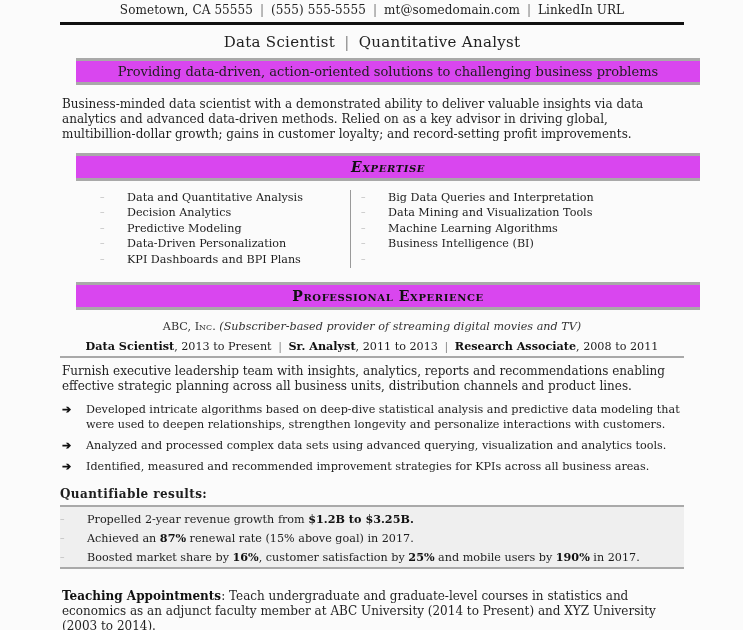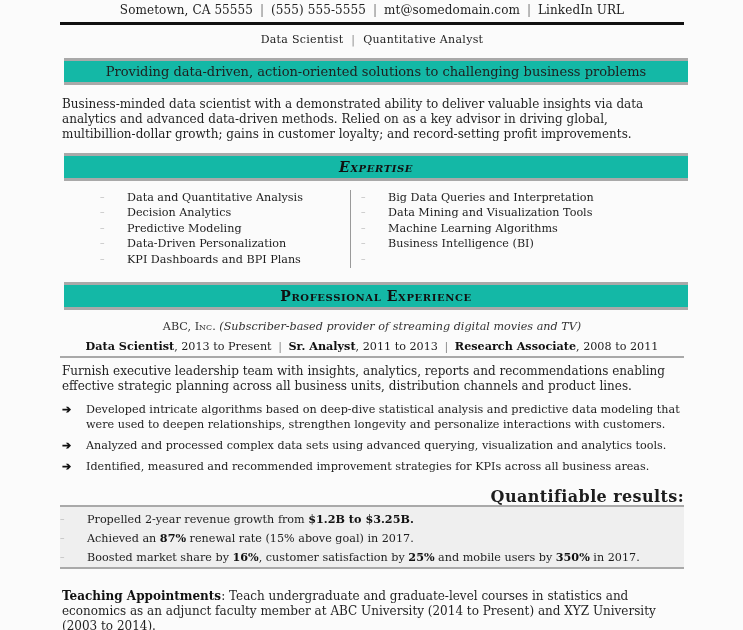--- a/index.html
+++ b/index.html
@@ -9,26 +9,26 @@
       font-family: "DejaVu Serif", "Liberation Serif", serif;
       color: #1d1d1d;
       position: relative;
     }
     .page { position: absolute; left: 60px; top: 0; width: 624px; }
 
     .contact { position: absolute; top: 3px; left: 0; width: 624px; text-align: center; font-size: 12px; letter-spacing: 0.1px; color: #222; }
     .contact .sep { color: #777; margin: 0 3px; }
     .rule-black { position: absolute; top: 22px; left: 0; width: 624px; height: 3px; background: #111; }
 
-    .title { position: absolute; top: 33px; left: 0; width: 624px; text-align: center; font-size: 11px; color: #222; letter-spacing: 0.3px; }
+    .title { position: absolute; top: 33px; left: 0; width: 624px; text-align: center; font-size: 15px; color: #222; letter-spacing: 0.3px; }
     .title .sep { color: #888; margin: 0 4px; }
 
     .bar {
-      position: absolute; left: 4px; width: 624px;
-      background: #14b8a6;
+      position: absolute; left: 16px; width: 624px;
+      background: #d946ef;
       border-top: 3px solid #a9a9a9;
       border-bottom: 3px solid #a9a9a9;
       text-align: center; box-sizing: border-box;
     }
     .tagline-bar { top: 58px; height: 27px; font-size: 13px; line-height: 21px; color: #1e1e1e; }
     .section-bar { height: 28px; font-size: 14px; font-weight: bold; letter-spacing: 0.6px; line-height: 22px; color: #111; font-variant: small-caps; }
     .sec-expertise { top: 153px; font-style: italic; }
     .sec-experience { top: 282px; }
 
     .para { position: absolute; left: 2px; width: 622px; font-size: 12px; line-height: 15px; color: #1f1f1f; }
@@ -47,21 +47,21 @@
     .roles b { font-weight: bold; color: #111; }
     .roles .sep { color: #888; margin: 0 3px; }
     .rule-gray { position: absolute; left: 0; width: 624px; height: 2px; background: #a9a9a9; }
     .r1 { top: 356px; }
 
     .duties { top: 364px; }
     .bullets { position: absolute; left: 0; top: 402px; width: 624px; font-size: 11.2px; line-height: 15px; }
     .bullet { position: relative; padding-left: 26px; margin-bottom: 6px; }
     .bullet .arrow { position: absolute; left: 2px; top: 0; font-size: 11px; font-weight: bold; color: #111; }
 
-    .qr-title { position: absolute; top: 487px; left: 0; width: 624px; text-align: right; font-size: 16px; font-weight: bold; letter-spacing: 0.4px; }
+    .qr-title { position: absolute; top: 487px; left: 0; width: 624px; text-align: left; font-size: 12px; font-weight: bold; letter-spacing: 0.4px; }
     .qr-box {
       position: absolute; top: 505px; left: 0; width: 624px; height: 64px;
       background: #efefef; border-top: 2px solid #a9a9a9; border-bottom: 2px solid #a9a9a9; box-sizing: border-box;
       padding-top: 3px;
     }
     .qr-item { position: relative; padding-left: 27px; font-size: 11.2px; line-height: 19px; white-space: nowrap; }
     .qr-item .dash { position: absolute; left: 0; top: 0; color: #b5b5b5; font-size: 9px; }
     .qr-item b { font-weight: bold; color: #111; }
 
     .teaching { top: 589px; }
@@ -144,19 +144,19 @@
   <div class="qr-title">Quantifiable results:</div>
 
   <div class="qr-box">
     <div class="qr-item">
       <span class="dash">–</span><span>Propelled 2-year revenue growth from </span><b>$1.2B to $3.25B.</b>
     </div>
     <div class="qr-item">
       <span class="dash">–</span><span>Achieved an </span><b>87%</b><span> renewal rate (15% above goal) in 2017.</span>
     </div>
     <div class="qr-item">
-      <span class="dash">–</span><span>Boosted market share by </span><b>16%</b><span>, customer satisfaction by </span><b>25%</b><span> and mobile users by </span><b>350%</b><span> in 2017.</span>
+      <span class="dash">–</span><span>Boosted market share by </span><b>16%</b><span>, customer satisfaction by </span><b>25%</b><span> and mobile users by </span><b>190%</b><span> in 2017.</span>
     </div>
   </div>
 
   <div class="para teaching"><b>Teaching Appointments</b><span>: Teach undergraduate and graduate-level courses in statistics and economics as an adjunct faculty member at ABC University (2014 to Present) and XYZ University (2003 to 2014).</span></div>
 
 </div>
 
 </body></html>

